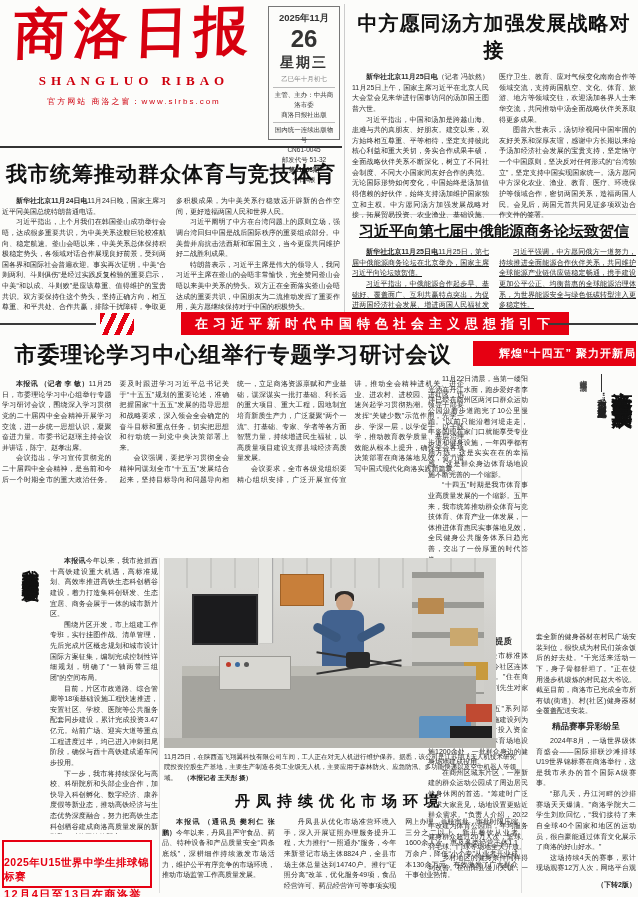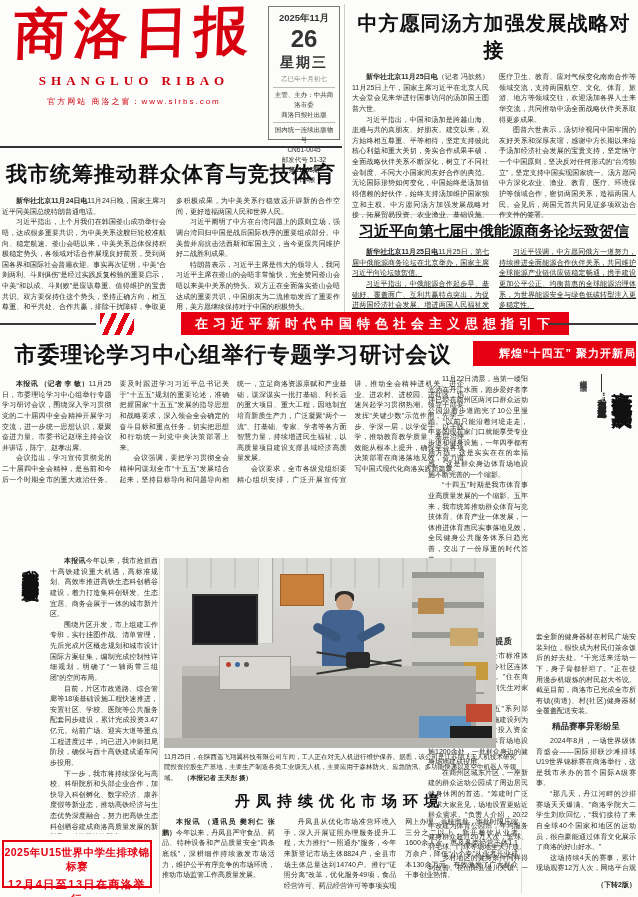--- a/index.html
+++ b/index.html
@@ -66,21 +66,21 @@
   .sp-rep{font-size:7.5px;margin-left:7px;color:#444;}
   .sp-low{height:246px;margin-top:5px;column-count:2;column-gap:8px;}
   .sp-head{font-size:8.5px;font-weight:900;text-align:center;margin:3px 0;text-indent:0;}
   .sp-cont{text-align:right;font-size:7px;font-weight:bold;margin-top:2px;}
   
   .art-hsr{position:absolute;left:2px;top:556px;width:156px;height:278px;display:flex;}
   .hsr-title{width:40px;writing-mode:vertical-rl;font-size:17px;font-weight:900;letter-spacing:1px;color:#111;}
   .hsr-body{width:108px;margin-left:8px;height:278px;}
   
   .announce{position:absolute;left:2px;top:840px;width:150px;height:48px;border:2px solid #e60012;
-      color:#e60012;font-weight:900;text-align:center;padding-top:4px;box-sizing:border-box;}
+      color:#e60012;font-weight:900;text-align:left;padding-top:14px;box-sizing:border-box;}
   .an1{font-size:10.5px;letter-spacing:0.5px;}
   .an2{font-size:11px;letter-spacing:1.5px;margin-top:3px;}
   
   .photo{position:absolute;left:164px;top:558px;width:332px;height:190px;overflow:hidden;
       background:linear-gradient(#dededa 0%,#d3d2ce 35%,#c9c8c3 100%);}
   .ph{position:absolute;}
   .ph-ceiling{left:0;top:0;width:332px;height:30px;
       background:repeating-linear-gradient(90deg,#d9d9d5 0 22px,#c8c8c4 22px 24px);}
   .ph-col{left:95px;top:0;width:13px;height:85px;background:#e4e4e0;box-shadow:1px 0 1px #aaa;}
   .ph-monitor{left:28px;top:36px;width:62px;height:47px;background:#1b1b1d;border:2px solid #303032;}

